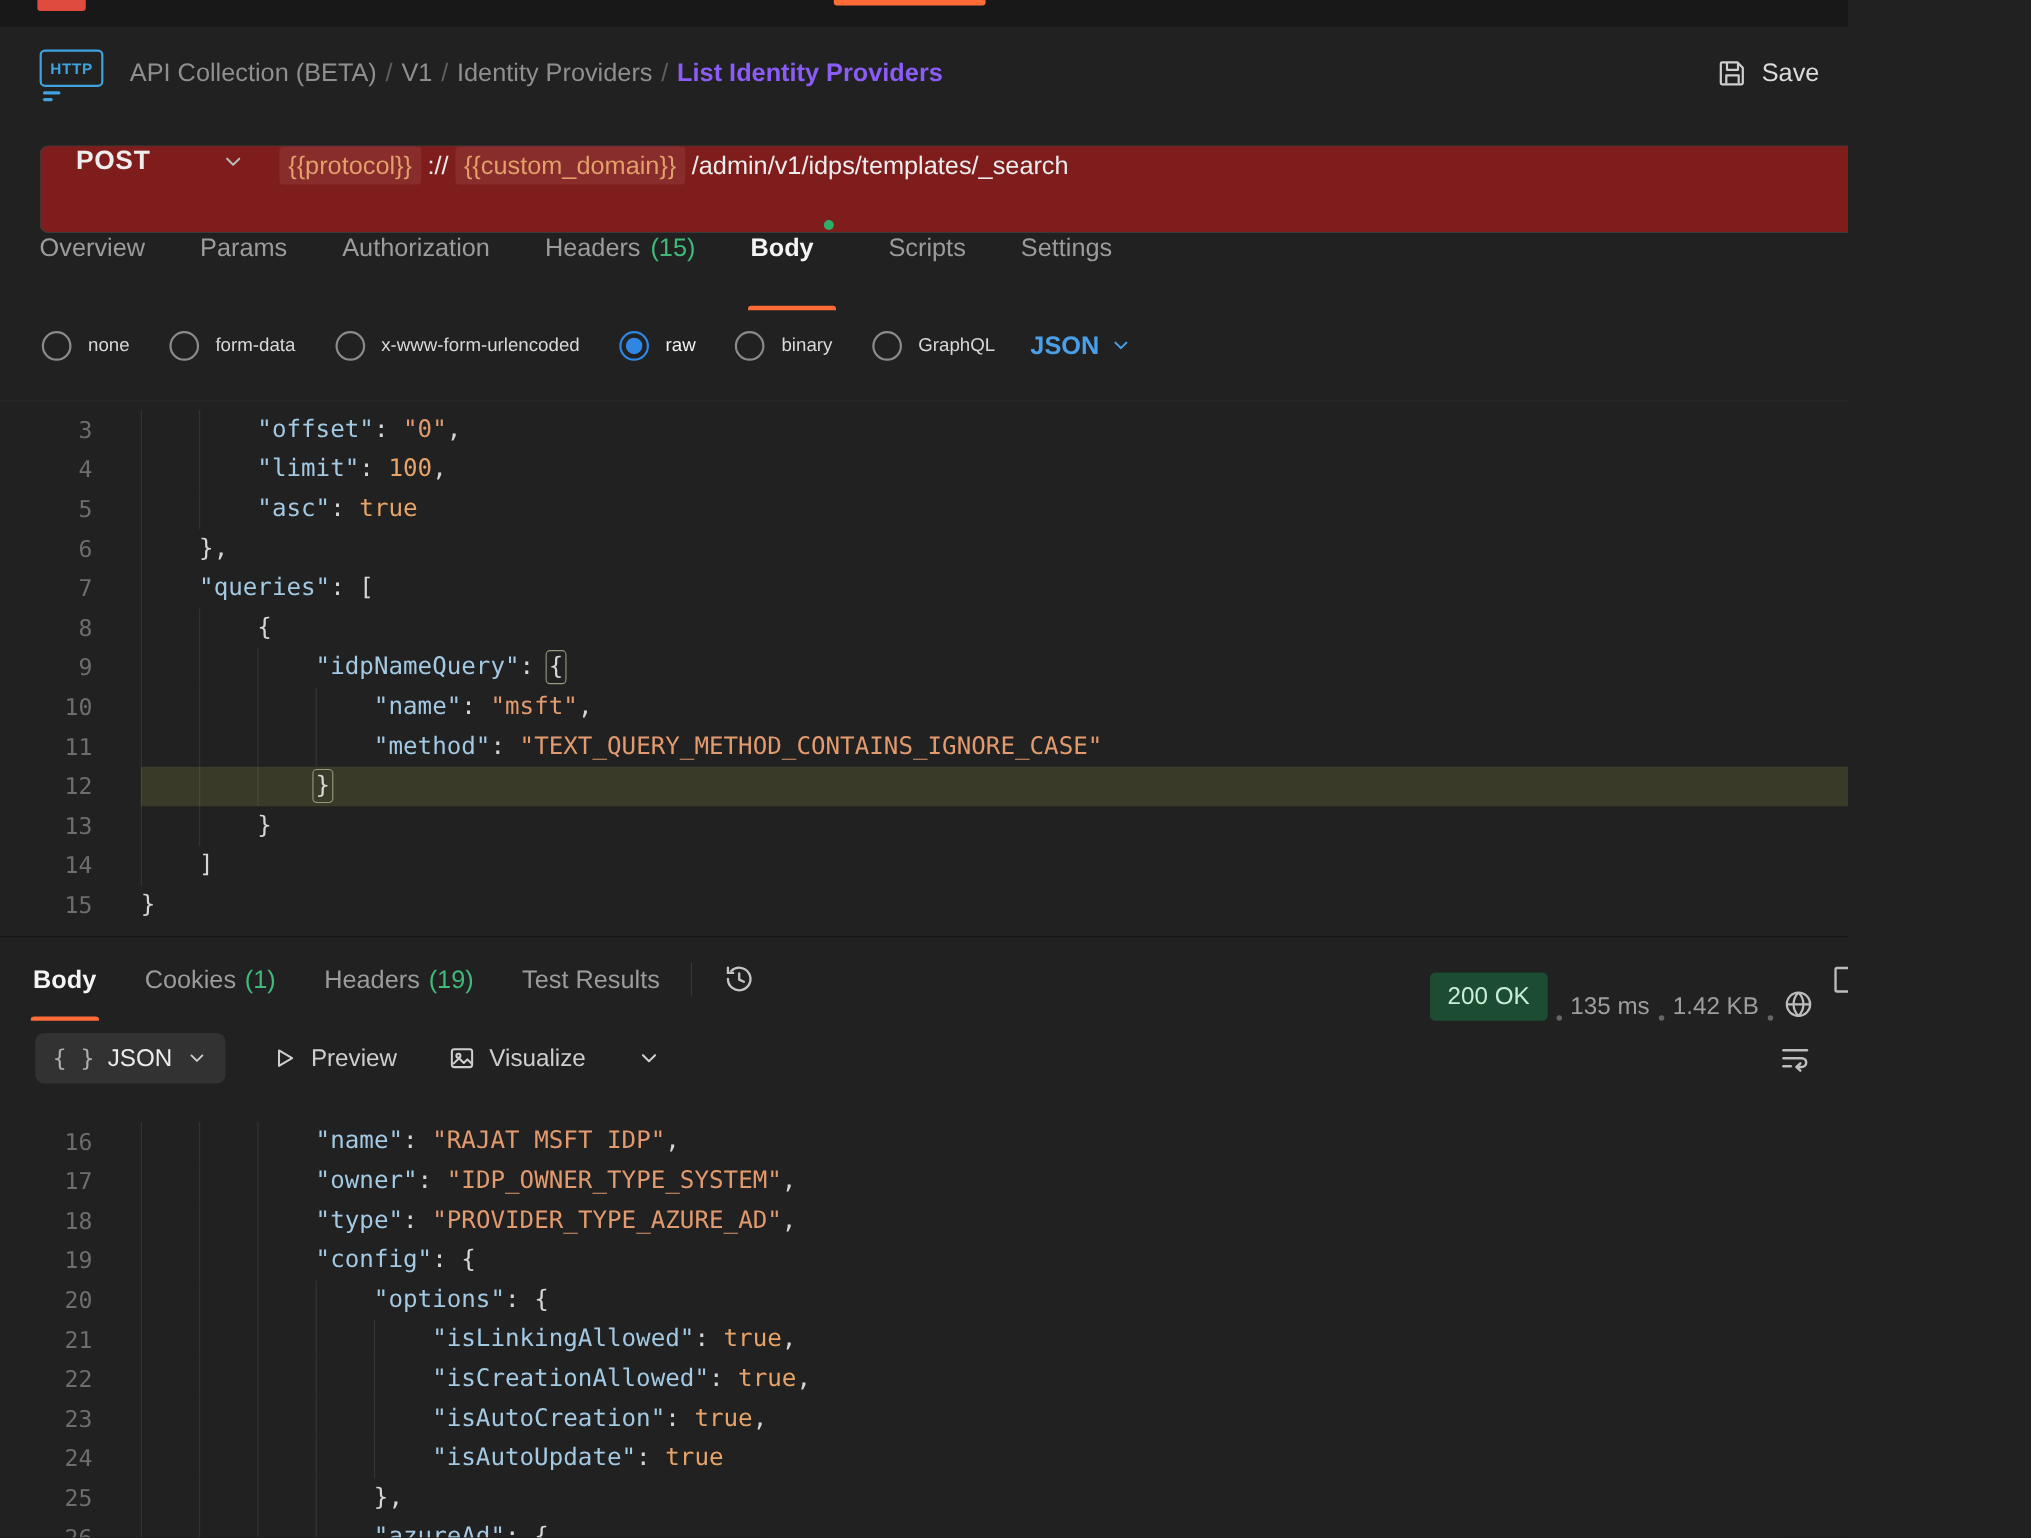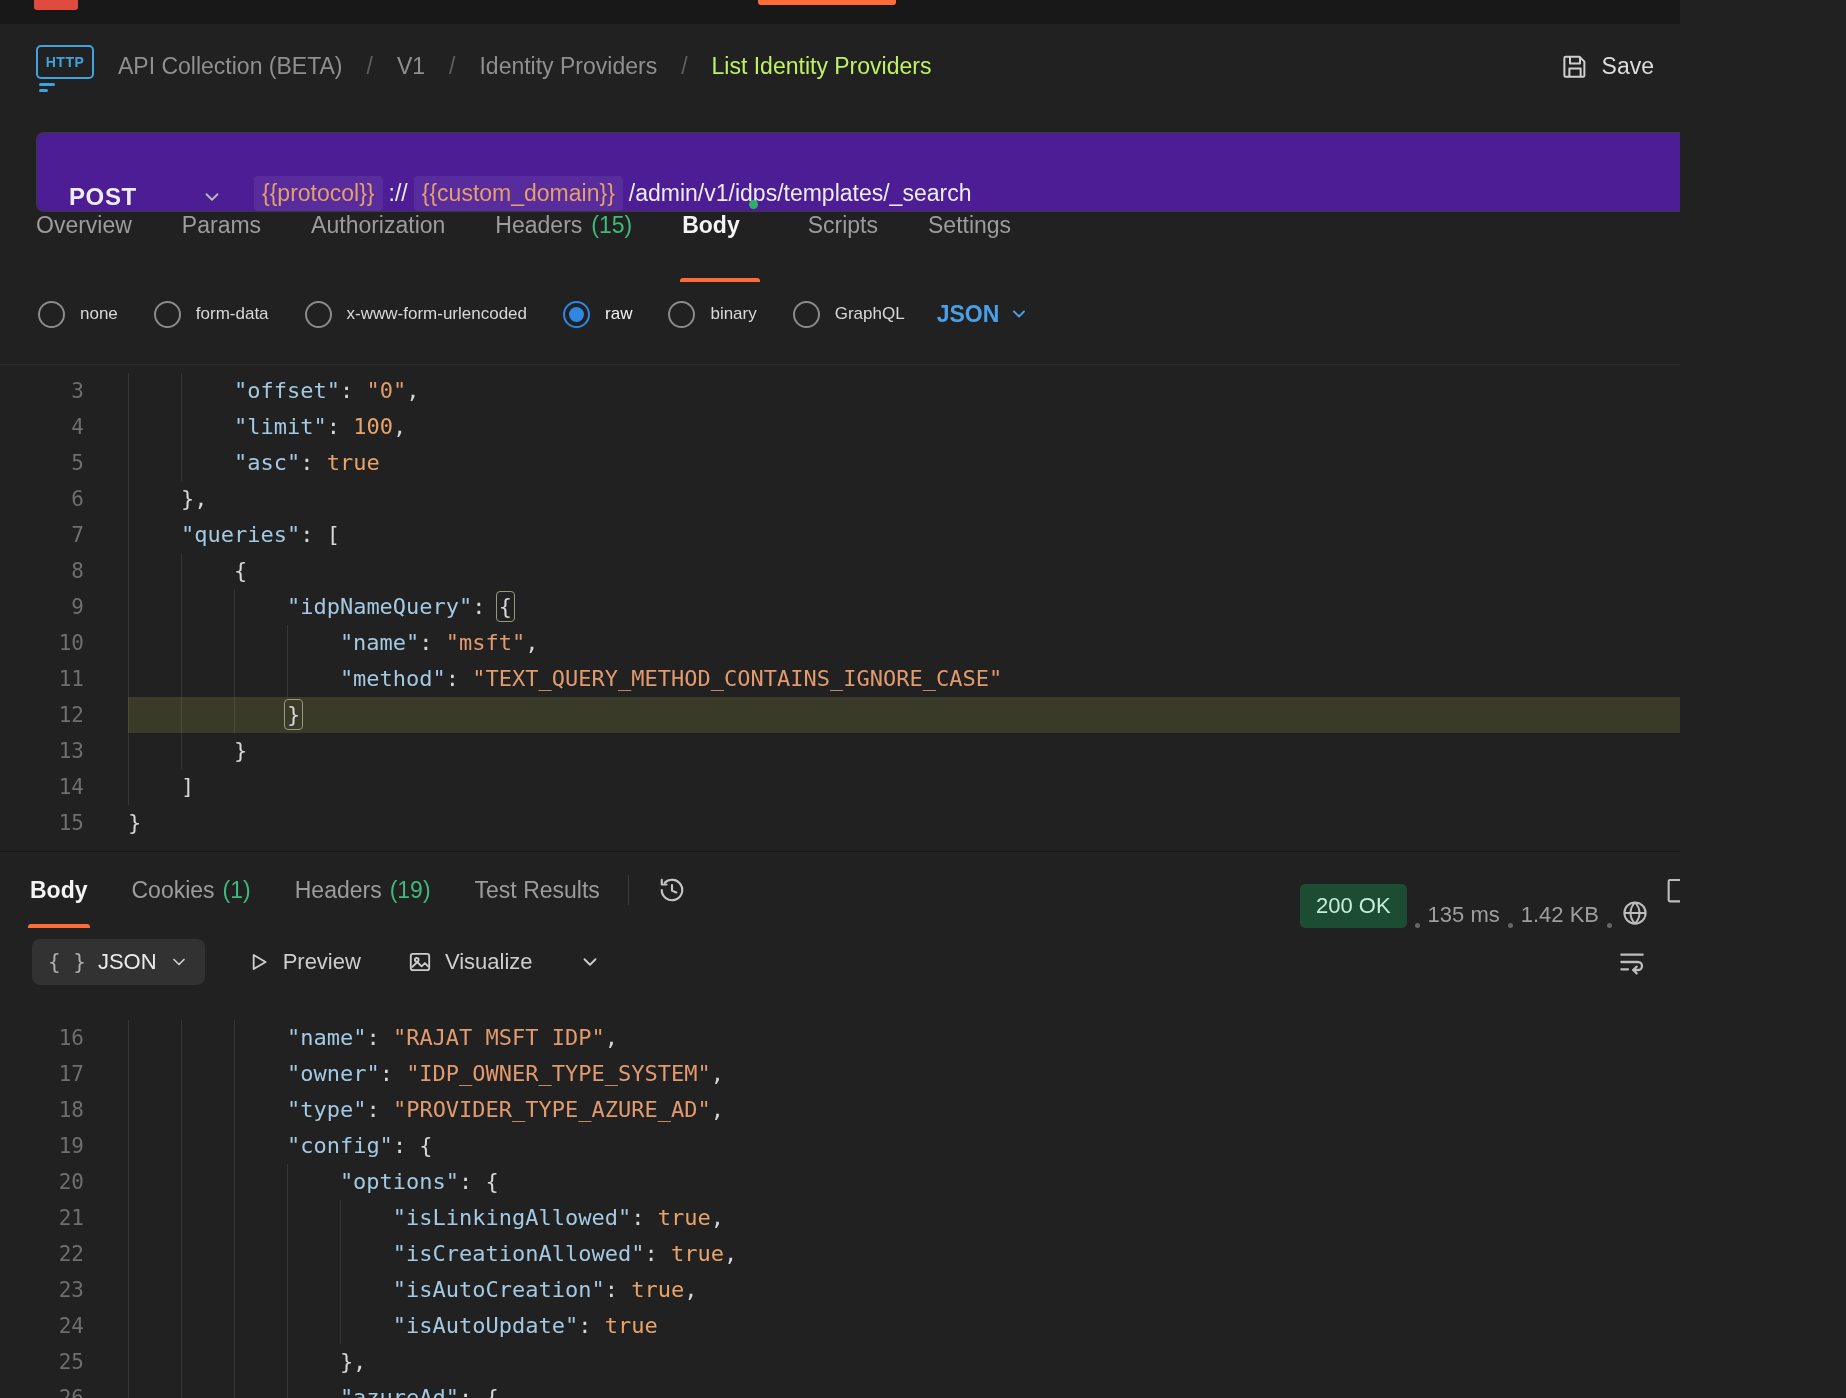--- a/index.html
+++ b/index.html
@@ -11,29 +11,29 @@
   .top-strip{flex:none;height:24px;background:#181818;position:relative}
   .red-chip{position:absolute;left:34px;top:-5px;width:44px;height:15px;background:#df4b3e;border-radius:3px}
   .tab-accent{position:absolute;left:758px;top:0;width:138px;height:5px;background:var(--accent-orange,#ff6c37);border-radius:0 0 3px 3px}
 
   
   .crumb-bar{flex:none;height:84px;display:flex;align-items:center;padding:0 26px 0 36px;gap:24px}
   .http-badge{flex:none;width:54px;height:30px;border:2px solid #3fa3dd;border-radius:5px;color:#3fa3dd;display:flex;
               align-items:center;justify-content:center;font-size:14px;font-weight:700;letter-spacing:.5px;position:relative;margin-top:-8px}
   .http-badge::before{content:"";position:absolute;left:1px;bottom:-9px;width:16px;height:3px;background:#3fa3dd;border-radius:2px}
   .http-badge::after{content:"";position:absolute;left:1px;bottom:-15px;width:9px;height:3px;background:#3fa3dd;border-radius:2px}
-  .crumbs{display:flex;align-items:center;gap:24px;font-size:23px;color:#8f8f8f;white-space:nowrap}
+  .crumbs{display:flex;align-items:center;gap:8px;font-size:23px;color:#8f8f8f;white-space:nowrap}
   .crumb{color:#8f8f8f;cursor:pointer}
   .sep{color:#5f5f5f}
-  .crumb.current{color:#bef264;font-weight:400;cursor:default}
+  .crumb.current{color:#8b5cf6;font-weight:700;cursor:default}
   .save-area{margin-left:auto;display:flex;align-items:center;gap:12px;font-size:23px;color:#dcdcdc;cursor:pointer;flex:none}
 
   
-  .url-row{flex:none;height:78px;margin:24px 0 0 36px;background:#4c1d95;border:1px solid #3a3a3a;border-right:none;
-           border-radius:8px 0 0 8px;display:flex;align-items:flex-end;overflow:hidden}
+  .url-row{flex:none;height:78px;margin:24px 0 0 36px;background:#7f1d1d;border:1px solid #3a3a3a;border-right:none;
+           border-radius:8px 0 0 8px;display:flex;align-items:flex-start;overflow:hidden}
   .method-select{flex:none;width:214px;display:flex;align-items:center;justify-content:space-between;
                  padding:0 28px 0 32px;font-size:24px;font-weight:600;letter-spacing:.6px;color:#ededed;cursor:pointer;box-sizing:border-box}
   .url-value{display:flex;align-items:center;font-size:23px;white-space:nowrap;color:#ededed;overflow:hidden;cursor:text}
   .url-value .var{color:var(--variable-orange,#e2a06b);background:rgba(255,255,255,.07);border-radius:4px;padding:4px 8px;margin:0 3px}
   .url-value .plain{padding:0 3px}
 
   
   .req-tabs{flex:none;height:70px;display:flex;align-items:stretch;gap:50px;padding:0 36px}
   .tab{display:flex;gap:9px;font-size:23px;color:#9c9c9c;position:relative;cursor:pointer}
   .tab .count{color:var(--green,#3fba7a)}

